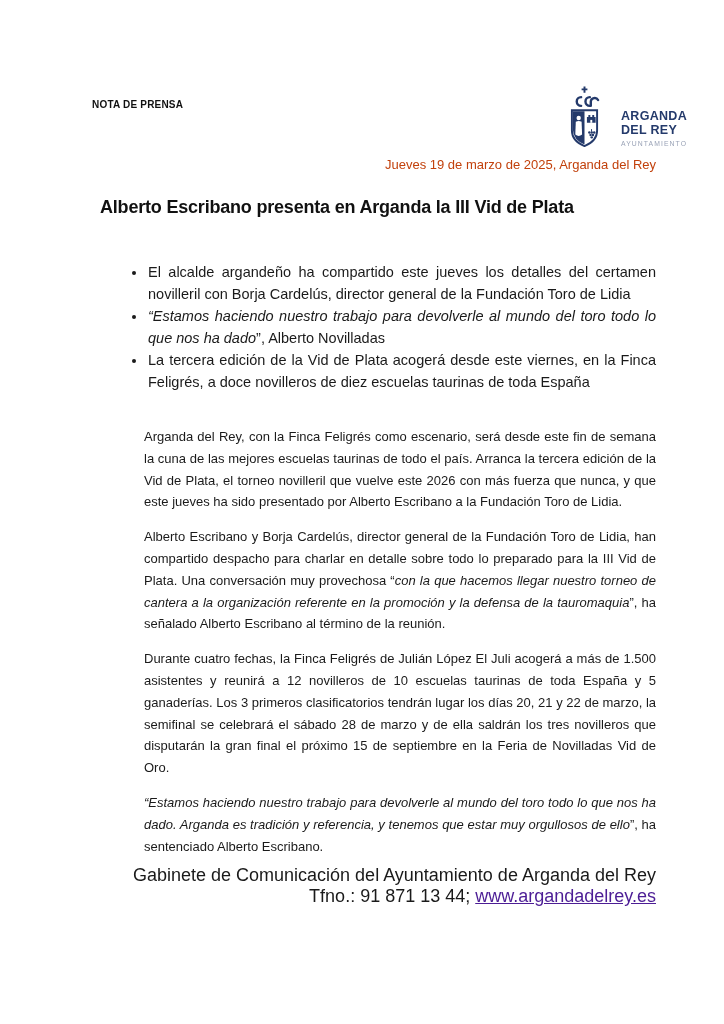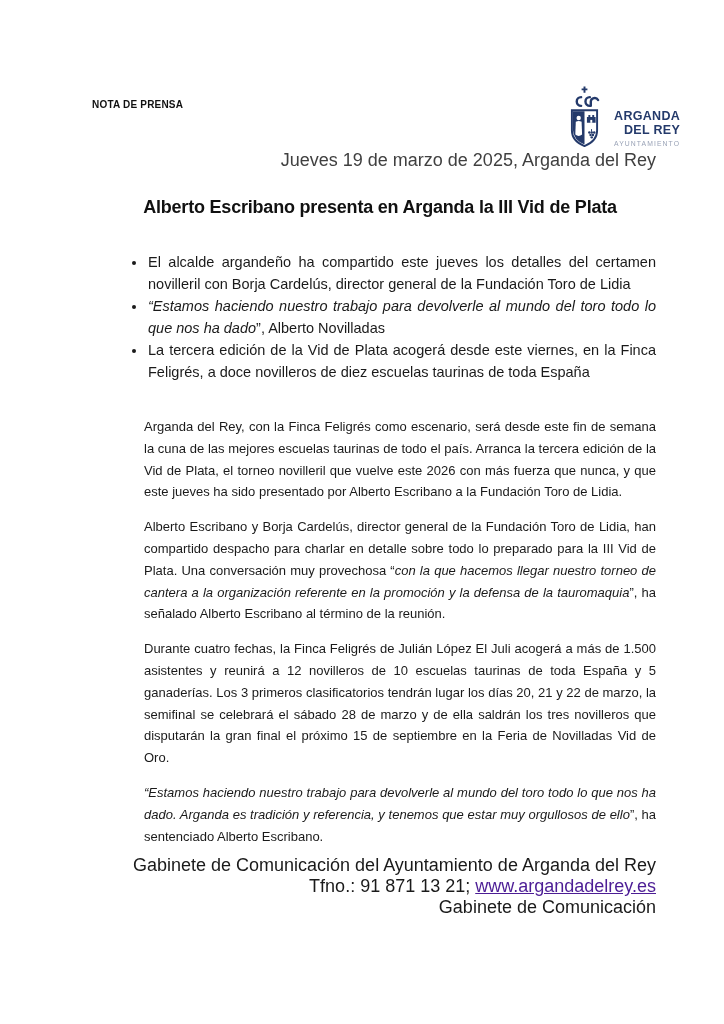--- a/index.html
+++ b/index.html
@@ -10,44 +10,44 @@
     color: #1a1a1a;
     position: relative;
     overflow: hidden;
   }
   .press-label {
     position: absolute; left: 92px; top: 99px;
     font-size: 10px; font-weight: bold; letter-spacing: 0.2px; color: #111;
   }
   .logo {
     position: absolute; left: 569px; top: 86px;
-    display: flex; align-items: flex-end; gap: 14px; text-align: right;
+    display: flex; align-items: flex-end; gap: 21px;
   }
   .logo svg { display: block; }
   .logo-text { padding-bottom: 1px; }
   .logo-name {
     font-size: 12.5px; font-weight: bold; line-height: 14px;
     color: #243a6b; letter-spacing: 0.3px;
   }
   .logo-sub {
     font-size: 6.8px; letter-spacing: 1.1px; color: #99a2b6; margin-top: 3px;
   }
   .date-line {
-    position: absolute; right: 68px; top: 150px;
-    font-size: 18px; color: #404040;
+    position: absolute; right: 68px; top: 157px;
+    font-size: 13px; color: #c2410c;
   }
   .title-block {
     position: absolute; left: 100px; top: 192px; width: 560px;
   }
   .title-line {
     font-size: 18px; font-weight: bold; line-height: 31px;
-    letter-spacing: -0.2px; white-space: nowrap; color: #111; text-align: center;
+    letter-spacing: -0.2px; white-space: nowrap; color: #111;
   }
   .content {
-    position: absolute; left: 100px; top: 251px; width: 556px;
+    position: absolute; left: 100px; top: 261px; width: 556px;
   }
   ul.bullets {
     list-style: disc outside; padding-left: 47px; margin: 0;
     font-size: 14.5px; line-height: 22px; text-align: justify;
   }
   ul.bullets li { padding-left: 1px; }
   .para {
     font-size: 13px; line-height: 21.8px; text-align: justify;
     margin-top: 13px;
     margin-left: 44px;
@@ -129,17 +129,16 @@
   <div class="para">
     <span>Durante cuatro fechas, la Finca Feligrés de Julián López El Juli acogerá a más de 1.500 asistentes y reunirá a 12 novilleros de 10 escuelas taurinas de toda España y 5 ganaderías. Los 3 primeros clasificatorios tendrán lugar los días 20, 21 y 22 de marzo, la semifinal se celebrará el sábado 28 de marzo y de ella saldrán los tres novilleros que disputarán la gran final el próximo 15 de septiembre en la Feria de Novilladas Vid de Oro.</span>
   </div>
 
   <div class="para">
     <span class="it">“Estamos haciendo nuestro trabajo para devolverle al mundo del toro todo lo que nos ha dado. Arganda es tradición y referencia, y tenemos que estar muy orgullosos de ello</span><span>”, ha sentenciado Alberto Escribano.</span>
   </div>
 
   <div class="footer">
     <div>Gabinete de Comunicación del Ayuntamiento de Arganda del Rey</div>
-    <div><span>Tfno.: 91 871 13 21; </span><a href="#">www.argandadelrey.es</a></div>
-    <div>Gabinete de Comunicación</div>
+    <div><span>Tfno.: 91 871 13 44; </span><a href="#">www.argandadelrey.es</a></div>
   </div>
 
 </div>
 
 </body></html>

